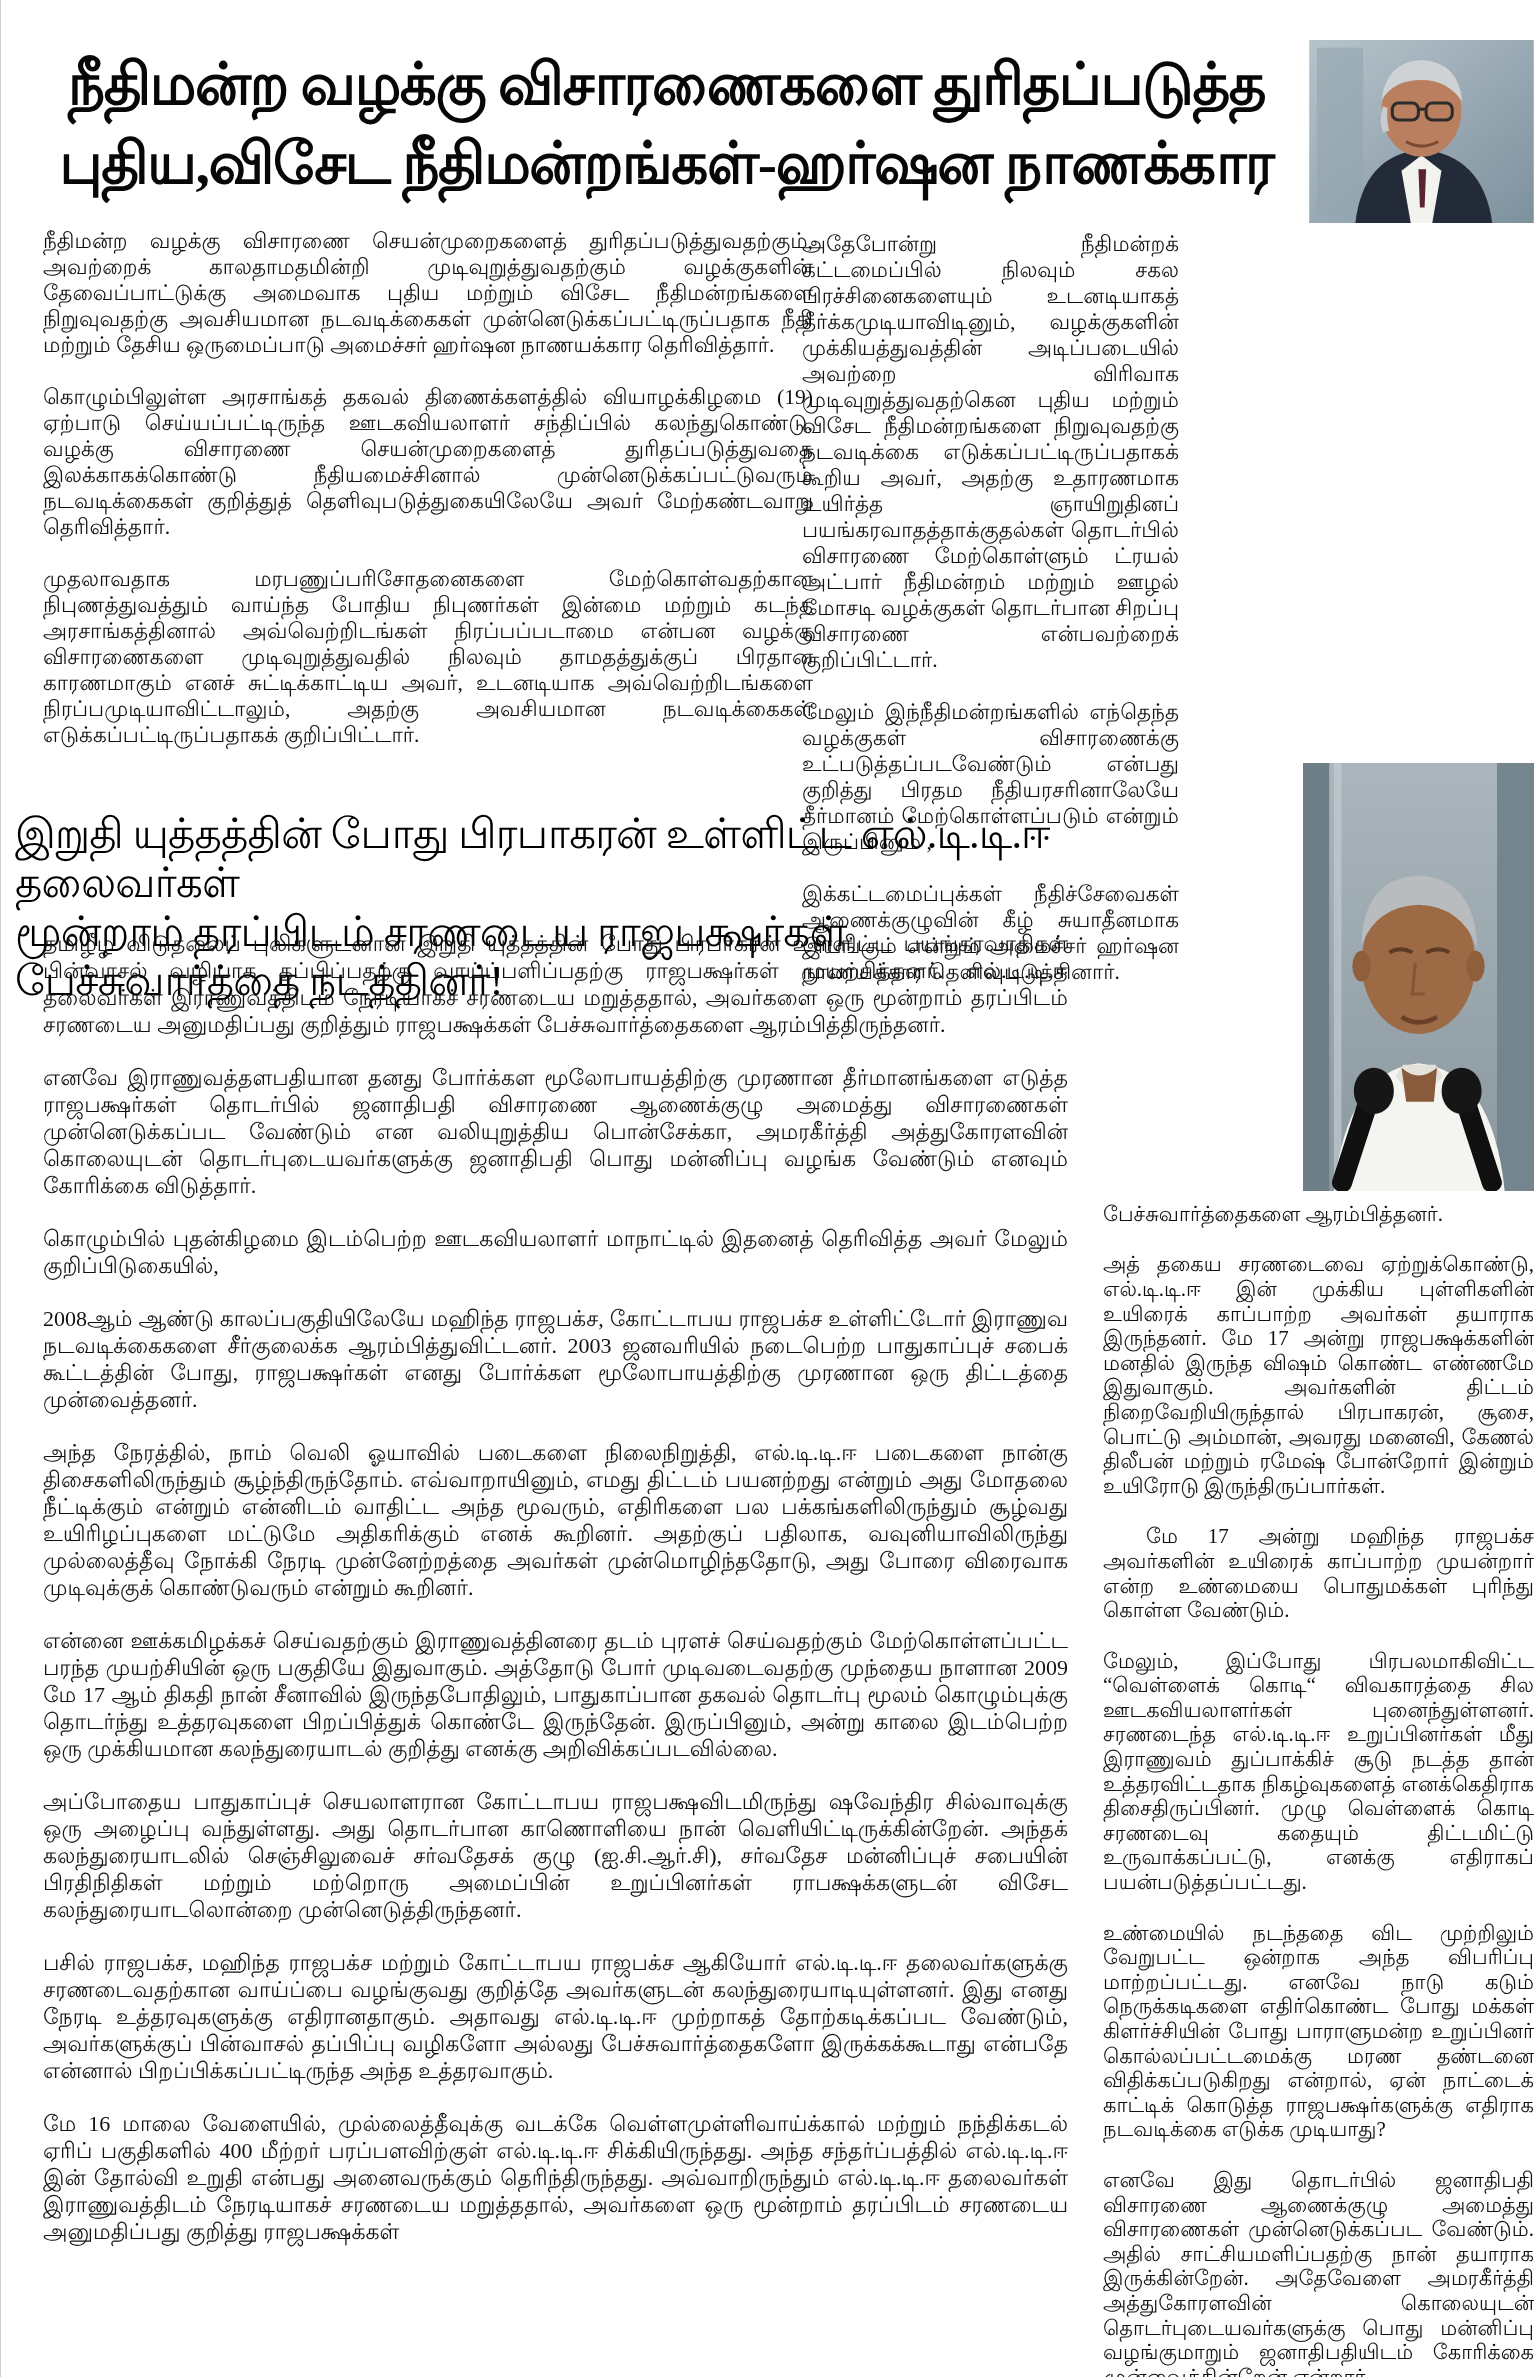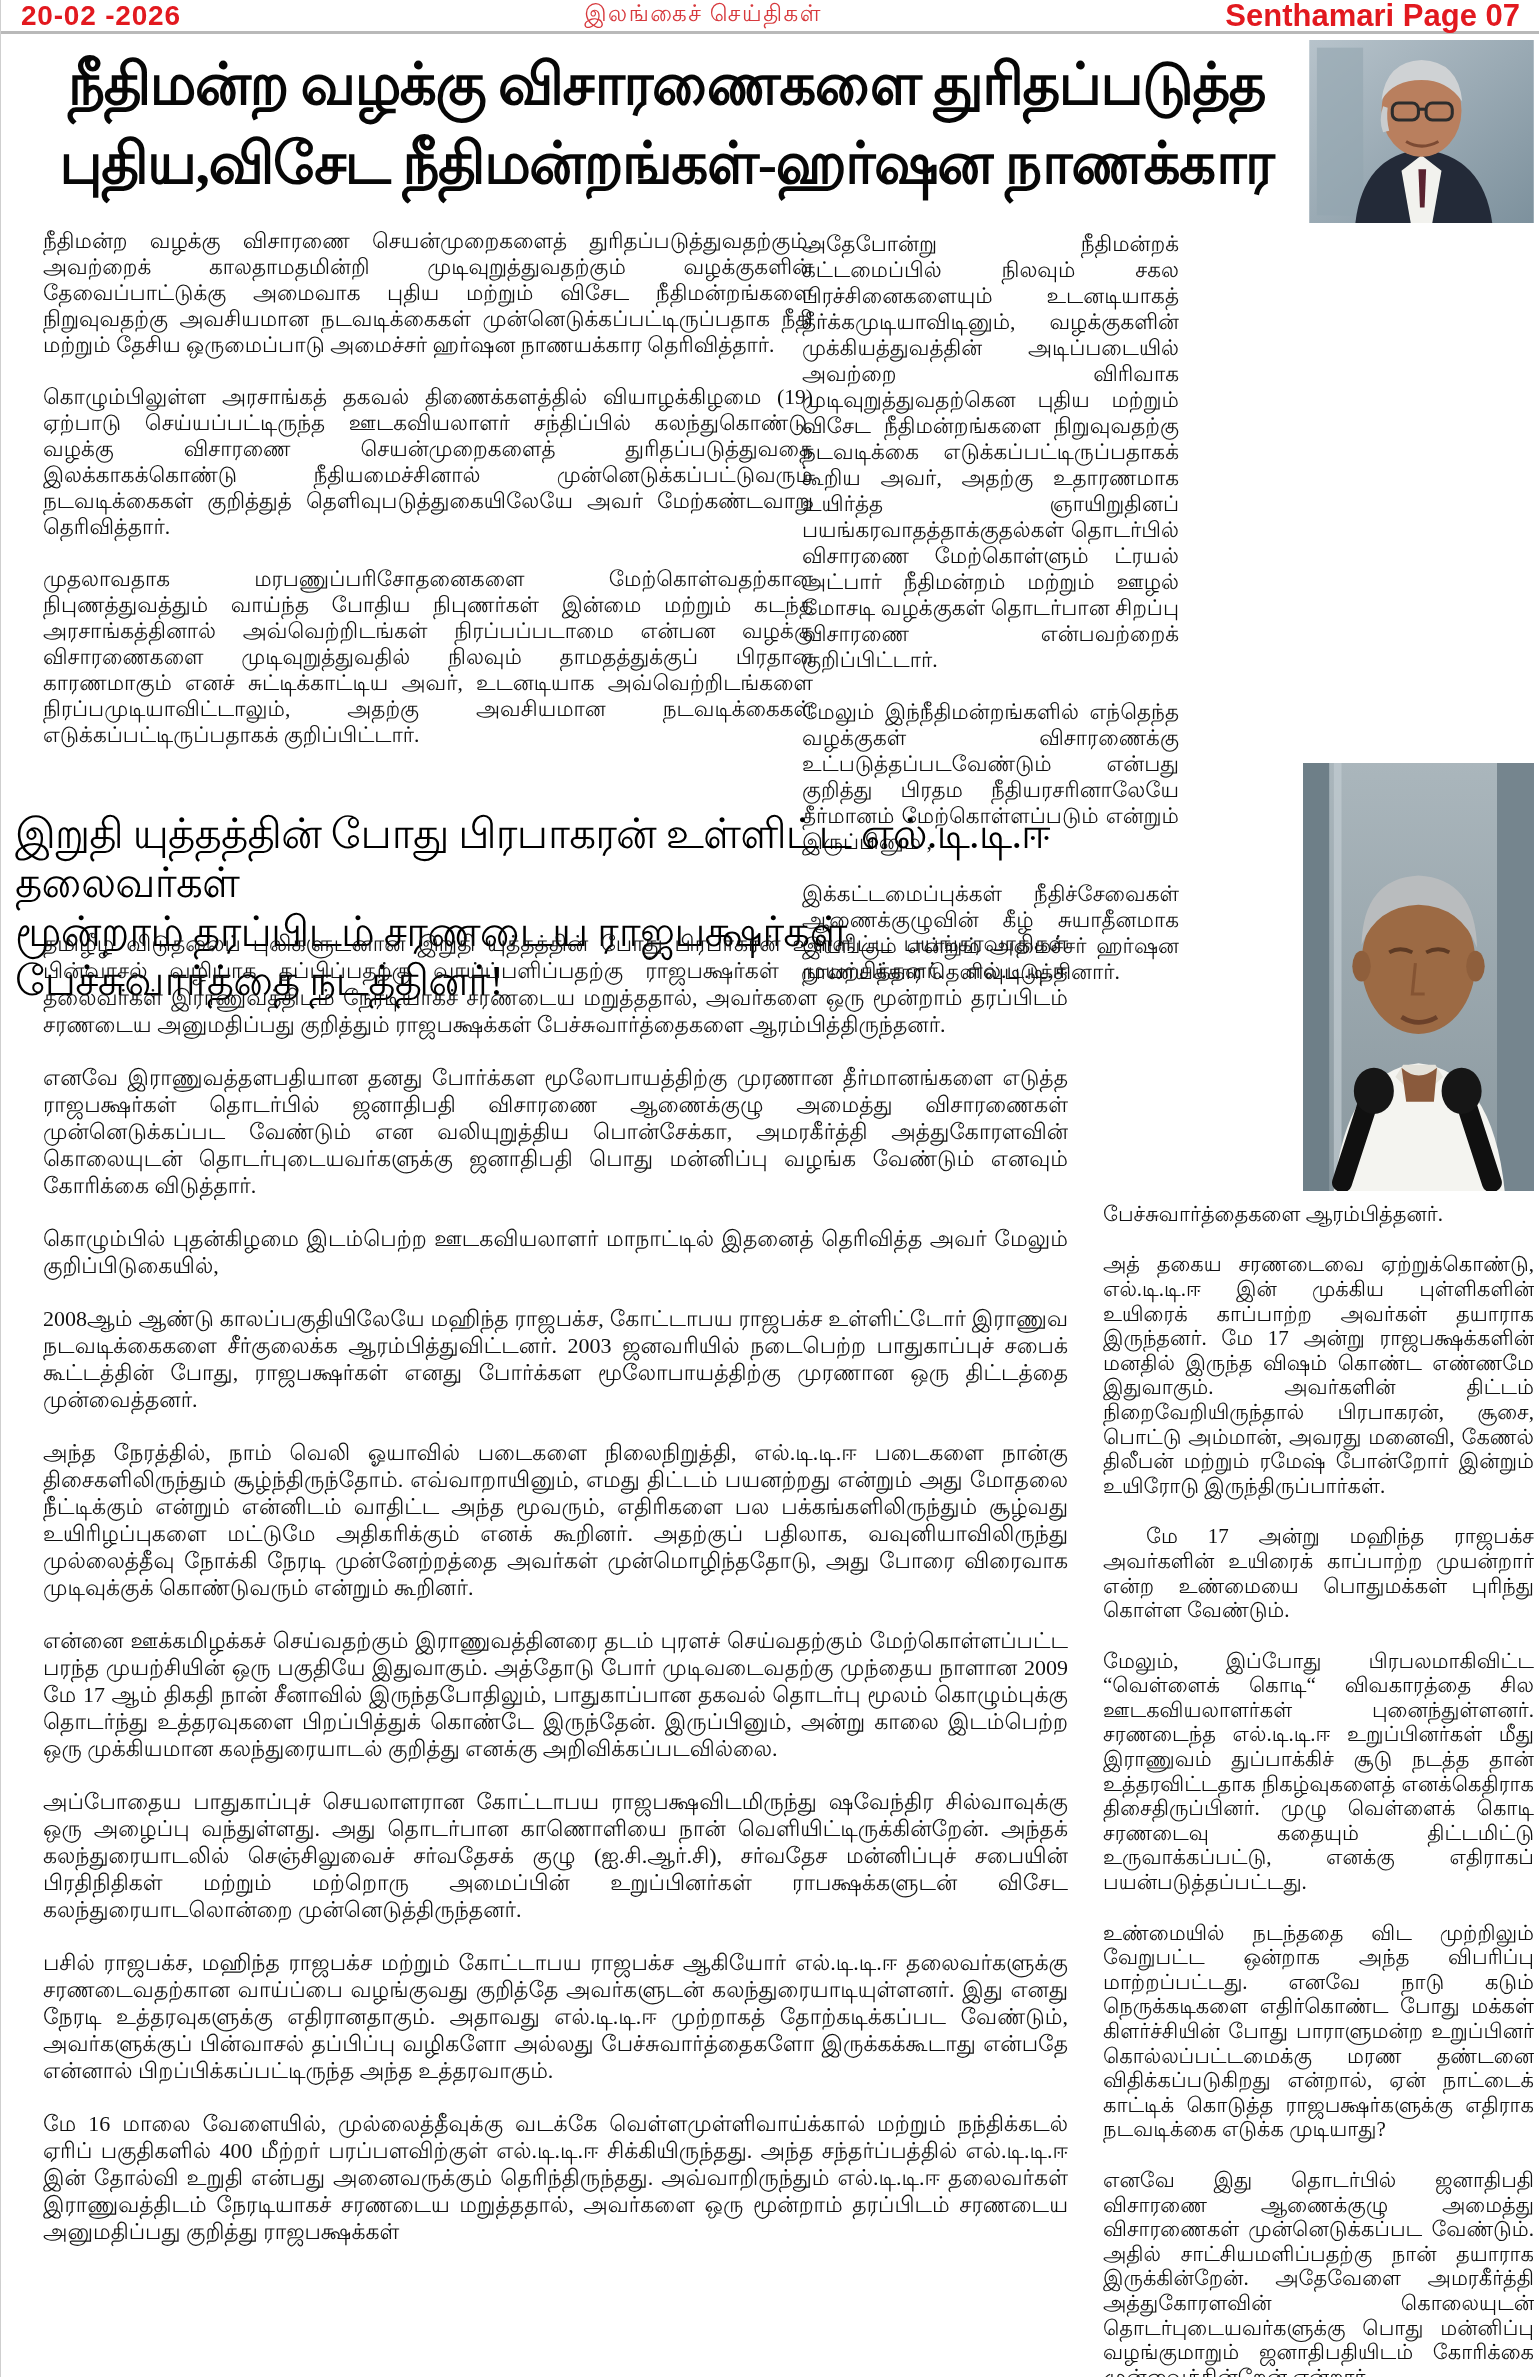--- a/index.html
+++ b/index.html
@@ -42,25 +42,20 @@
   .col4{left:1102px;top:763px;width:431px;font-size:21px;line-height:24.6px;height:1614px;overflow:hidden;}
   .photo1{position:absolute;left:1308px;top:40px;width:225px;height:183px;}
   .photo2-wrap{float:right;width:231px;height:428px;margin:0 0 10.8px 10.8px;}
   .indent{text-indent:43px;}
 </style>
 </head>
 <body>
 
 <div class="page">
 
-  <div class="masthead-bar">
-    <span class="date">20-02 -2026</span>
-    <span class="section">இலங்கைச் செய்திகள்</span>
-    <span class="paper">Senthamari  Page 07</span>
-  </div>
 
   <div class="headline1">
     <div>நீதிமன்ற வழக்கு விசாரணைகளை துரிதப்படுத்த</div>
     <div>புதிய,விசேட நீதிமன்றங்கள்-ஹர்ஷன நாணக்கார</div>
   </div>
 
   <svg class="photo1" viewBox="0 0 292 238" xmlns="http://www.w3.org/2000/svg">
     <defs>
       <linearGradient id="bg1" x1="0" y1="0" x2="1" y2="1">
         <stop offset="0" stop-color="#b7c3cb"></stop>

